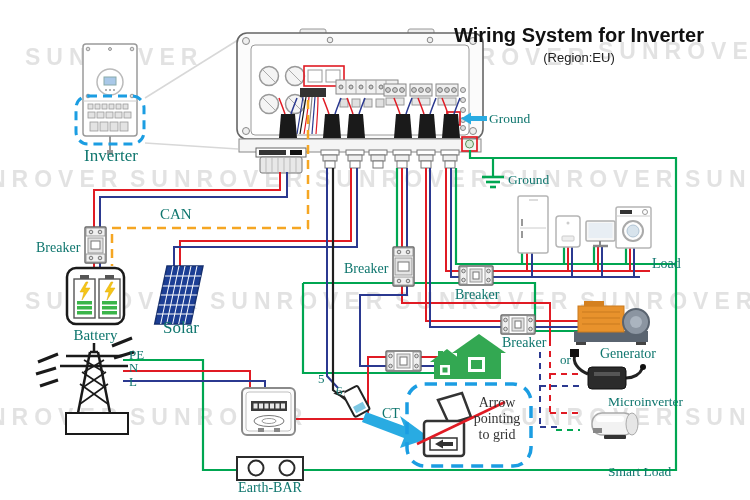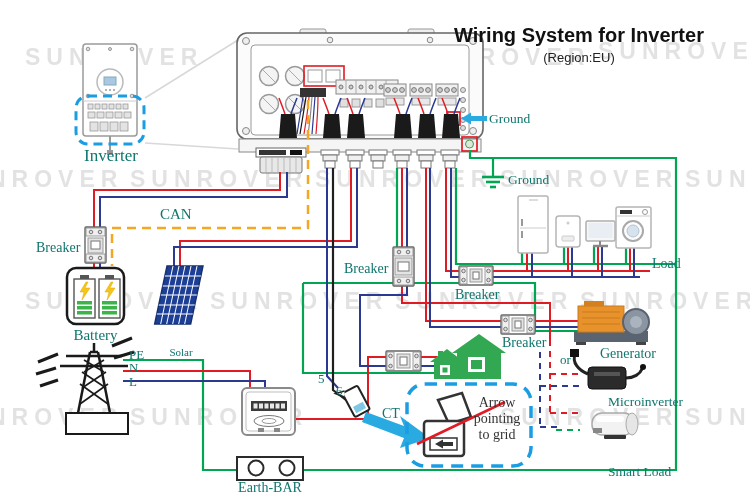--- a/index.html
+++ b/index.html
@@ -546,21 +546,21 @@
 
   </svg>
 
   <div class="lbl title">Wiring System for Inverter</div>
   <div class="lbl region">(Region:EU)</div>
 
   <div class="lbl ctr" style="left:80px;top:146px;width:62px;font-size:17px">Inverter</div>
   <div class="lbl" style="left:160px;top:206px;font-size:15px">CAN</div>
   <div class="lbl" style="left:36px;top:240px">Breaker</div>
   <div class="lbl ctr" style="left:67px;top:327px;width:57px;font-size:15px">Battery</div>
-  <div class="lbl ctr" style="left:158px;top:346px;width:46px;font-size:11px">Solar</div>
+  <div class="lbl ctr" style="left:158px;top:318px;width:46px;font-size:17px">Solar</div>
 
   <div class="lbl" style="left:129px;top:347px;font-size:13px">PE</div>
   <div class="lbl" style="left:129px;top:360px;font-size:13px">N</div>
   <div class="lbl" style="left:129px;top:374px;font-size:13px">L</div>
 
   <div class="lbl" style="left:489px;top:111px;font-size:13.5px">Ground</div>
   <div class="lbl" style="left:508px;top:172px;font-size:13.5px">Ground</div>
   <div class="lbl" style="left:652px;top:256px">Load</div>
 
   <div class="lbl" style="left:344px;top:261px">Breaker</div>

